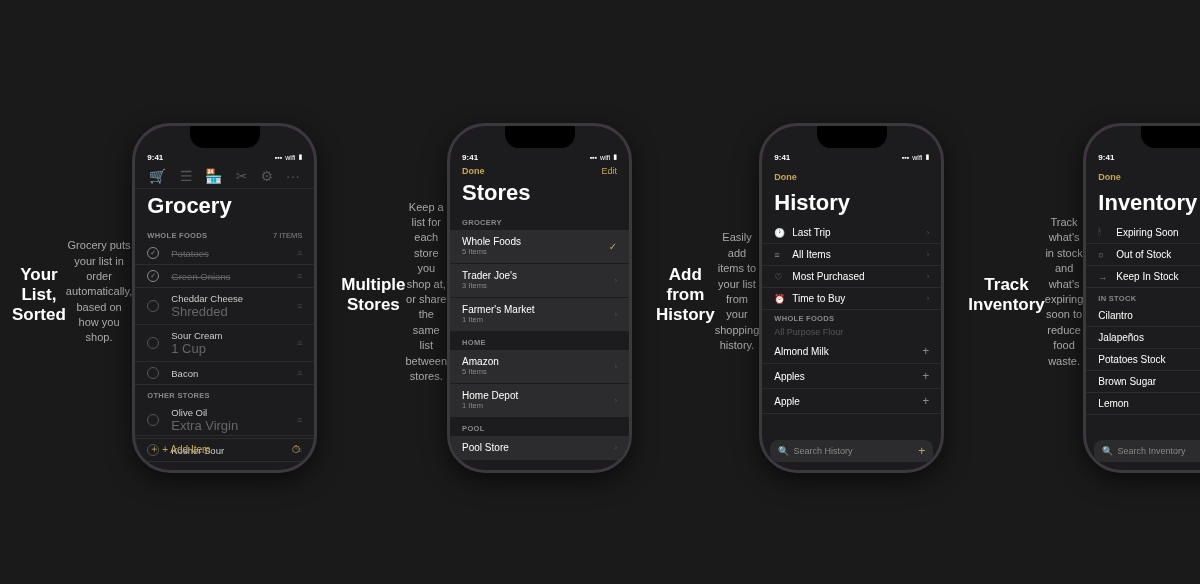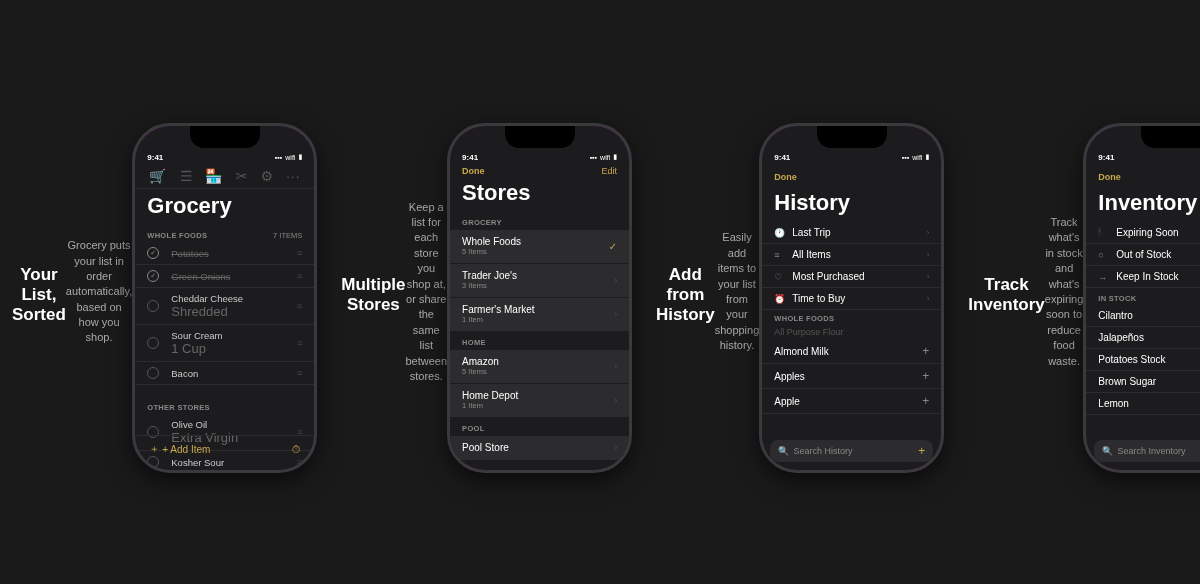--- a/index.html
+++ b/index.html
@@ -411,21 +411,21 @@
         </div>
         <span class="list-item-drag">≡</span>
       </div>
       <div class="list-item">
         <div class="list-item-check"></div>
         <div class="list-item-text">
           <div class="list-item-name">Bacon</div>
         </div>
         <span class="list-item-drag">≡</span>
       </div>
-      <div class="section-header" style="margin-top:16px;">
+      <div class="section-header" style="margin-top:4px;">
         <span class="section-label">OTHER STORES</span>
       </div>
       <div class="list-item">
         <div class="list-item-check"></div>
         <div class="list-item-text">
           <div class="list-item-name">Olive Oil</div>
           <div class="list-item-detail">Extra Virgin</div>
         </div>
         <span class="list-item-drag">≡</span>
       </div>

